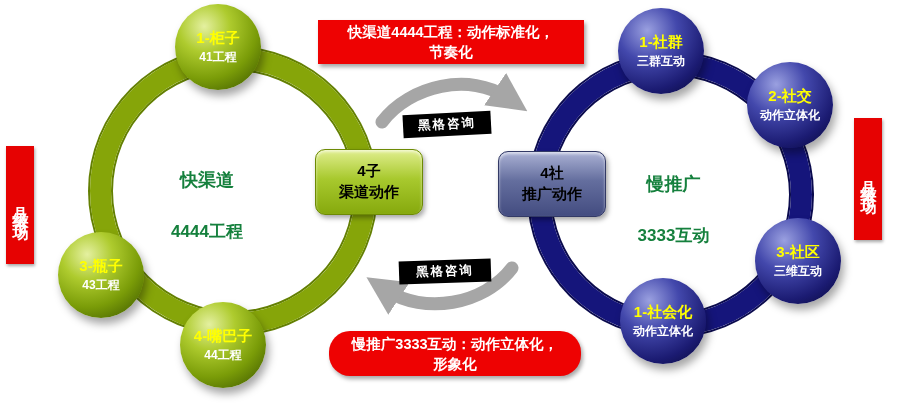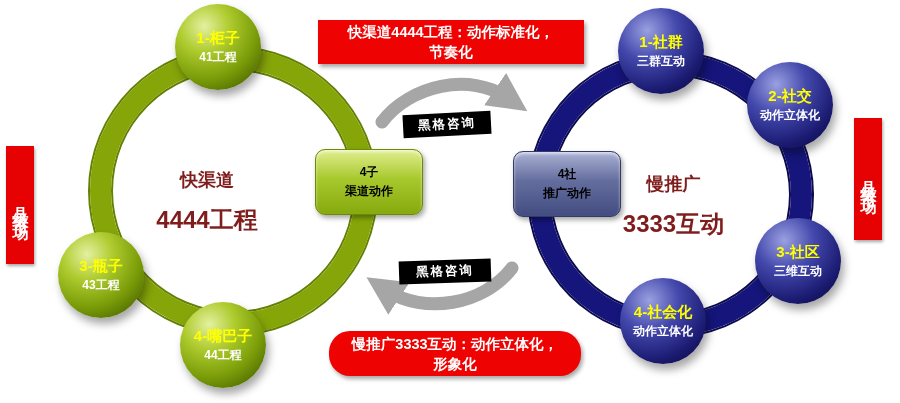--- a/index.html
+++ b/index.html
@@ -24,32 +24,32 @@
   
   .node{position:absolute;width:86px;height:86px;border-radius:50%;display:flex;flex-direction:column;
     align-items:center;justify-content:center;text-align:center;z-index:5;
     box-shadow:3px 6px 8px rgba(0,0,0,.35);}
   .node.green{background:radial-gradient(circle at 34% 26%, #e4f0a0 0%, #aecb2e 30%, #7a9c08 62%, #3c5600 96%);}
   .node.navy{background:radial-gradient(circle at 34% 26%, #9aa0e0 0%, #4348ac 35%, #1b1b72 70%, #070736 98%);}
   .node .l1{color:#ffff00;font-weight:bold;font-size:15px;line-height:18px;}
   .node .l2{color:#ffffff;font-weight:bold;font-size:12px;line-height:17px;margin-top:2px;}
 
   
-  .cycle-title{position:absolute;text-align:center;font-weight:bold;color:#7f1d1d;z-index:3;}
+  .cycle-title{position:absolute;text-align:center;font-weight:bold;color:#15803d;z-index:3;}
   .cycle-title .t1{font-size:18px;line-height:24px;}
-  .cycle-title .t2{font-size:24px;line-height:24px;margin-top:16px;}
+  .cycle-title .t2{font-size:17px;line-height:24px;margin-top:28px;}
 
   
   .action-btn{position:absolute;width:106px;height:64px;border-radius:10px;z-index:6;
     display:flex;flex-direction:column;align-items:center;justify-content:center;
-    font-weight:bold;font-size:12px;color:#000;text-align:center;
+    font-weight:bold;font-size:15px;color:#000;text-align:center;
     box-shadow:inset 0 2px 3px rgba(255,255,255,.6), 2px 3px 5px rgba(0,0,0,.35);}
   .action-btn.green{left:315px;top:149px;background:linear-gradient(180deg,#e0ee8e 0%,#a8c92e 45%,#86a90d 100%);
     border:1px solid #6d8a04;}
-  .action-btn.navy{left:513px;top:151px;background:linear-gradient(180deg,#aab1d4 0%,#646e9e 45%,#434c80 100%);
+  .action-btn.navy{left:498px;top:151px;background:linear-gradient(180deg,#aab1d4 0%,#646e9e 45%,#434c80 100%);
     border:1px solid #333a66;text-align:center;}
   .action-btn .b2{margin-top:2px;}
 
   
   .consult{position:absolute;background:#000;color:#fff;font-weight:bold;font-size:12.5px;
     display:flex;align-items:center;justify-content:center;z-index:8;letter-spacing:2px;}
   .consult.top{left:403px;top:113px;width:88px;height:23px;transform:rotate(-3deg);}
   .consult.bottom{left:399px;top:260px;width:92px;height:23px;transform:rotate(-2deg);}
 
   
@@ -101,21 +101,21 @@
   </div>
   <div class="node navy" style="left:747px;top:62px;">
     <div class="l1">2-社交</div>
     <div class="l2">动作立体化</div>
   </div>
   <div class="node navy" style="left:755px;top:218px;">
     <div class="l1">3-社区</div>
     <div class="l2">三维互动</div>
   </div>
   <div class="node navy" style="left:620px;top:278px;">
-    <div class="l1">4-社会化</div>
+    <div class="l1">1-社会化</div>
     <div class="l2">动作立体化</div>
   </div>
 
   <div class="cycle-title" style="left:142px;top:168px;width:130px;">
     <div class="t1">快渠道</div>
     <div class="t2">4444工程</div>
   </div>
   <div class="cycle-title" style="left:606px;top:172px;width:135px;">
     <div class="t1">慢推广</div>
     <div class="t2">3333互动</div>

